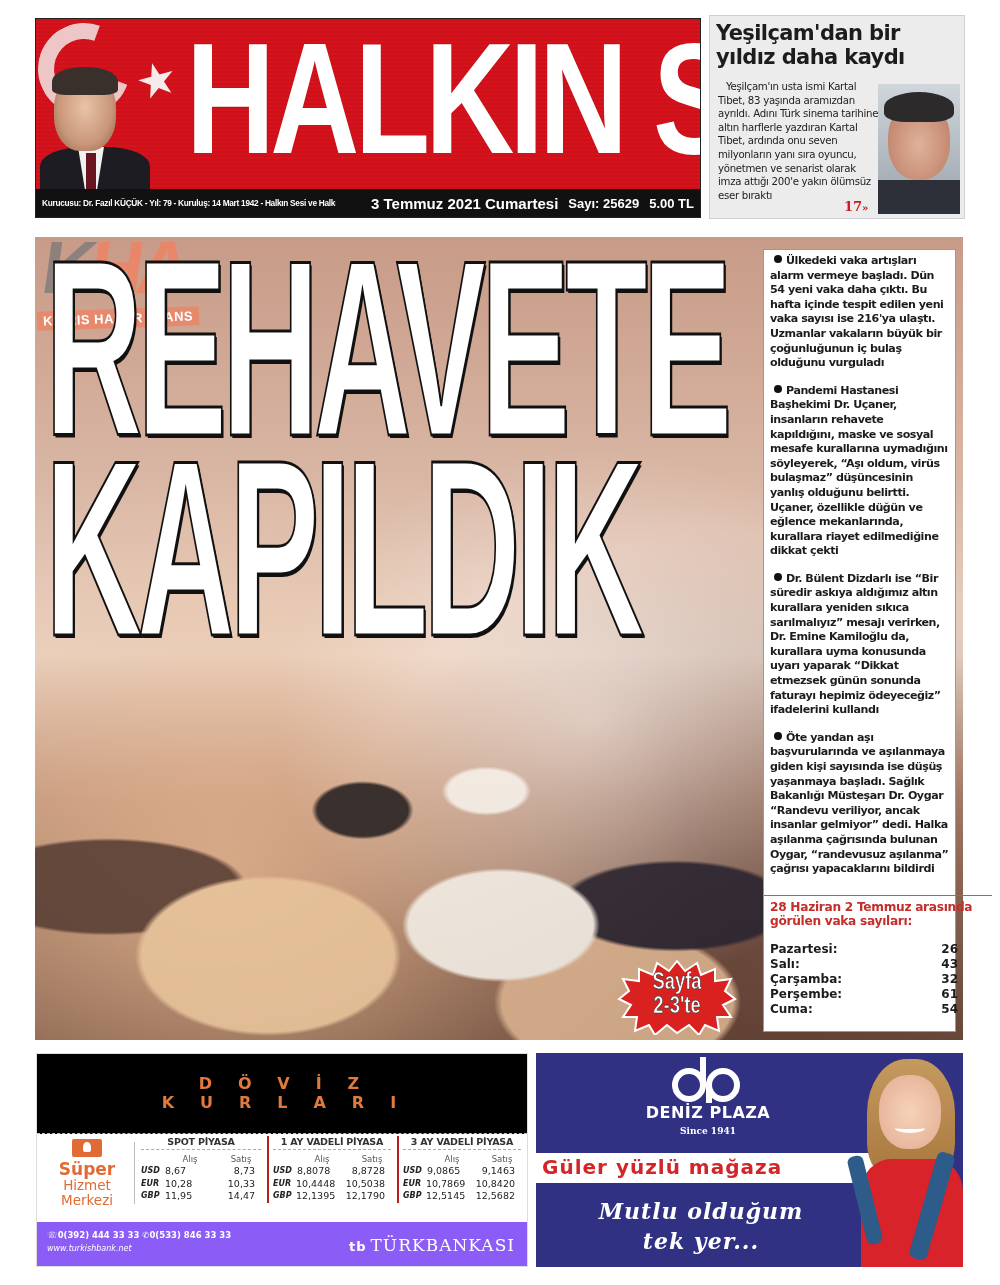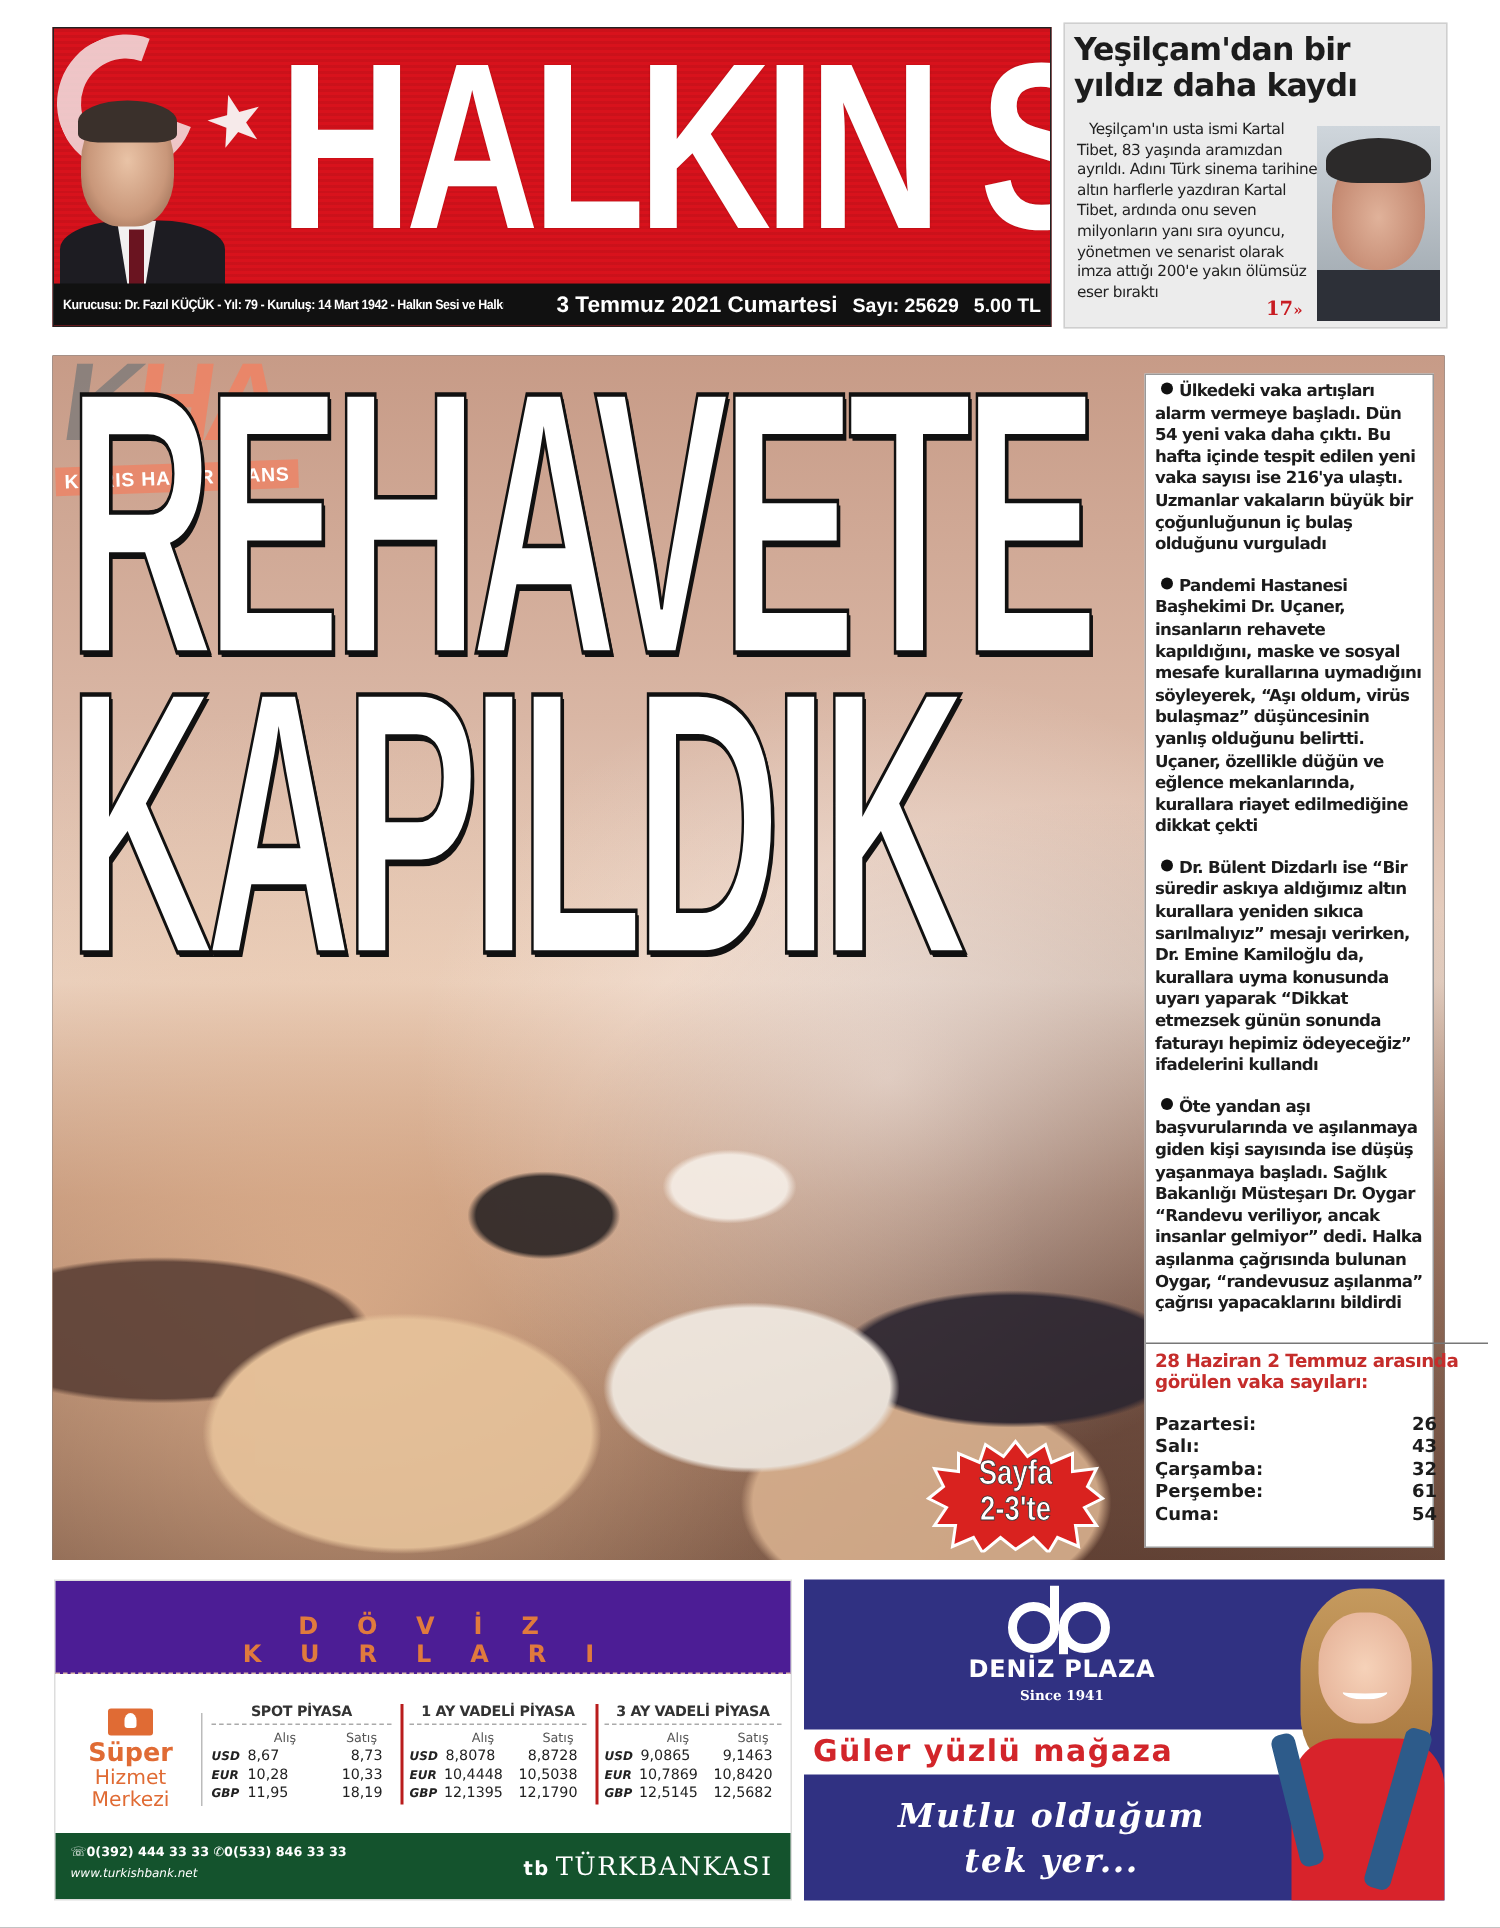--- a/index.html
+++ b/index.html
@@ -67,40 +67,40 @@
   .stats-box .title { color: #c52d2b; font-size: 12.2px; font-weight: 700; line-height: 14px; letter-spacing: -0.3px; }
   .stats-box .rows { margin-top: 14px; }
   .stats-box .row { display: flex; justify-content: space-between; font-size: 12px; font-weight: 700; line-height: 15px; padding-right: 28px; gap: 16px; }
 
   .burst { position: absolute; left: 582px; top: 722px; width: 120px; height: 76px; }
   .burst svg { position: absolute; inset: 0; }
   .burst .text { position: absolute; left: 0; top: 10px; width: 120px; text-align: center; color: #fff; font-weight: 700; font-size: 23px; line-height: 24px; font-family: "Liberation Sans", sans-serif; -webkit-text-stroke: .6px #333; transform: scaleX(.8); }
 
   
   .fx-ad { position: absolute; left: 36px; top: 1053px; width: 492px; height: 214px; background: #fff; border: 1px solid #ddd; }
-  .fx-header { position: absolute; left: 0; top: 0; width: 100%; height: 62px; background: #4c1d95; border-bottom: 1px dashed #d9b8a6; }
+  .fx-header { position: absolute; left: 0; top: 0; width: 100%; height: 80px; background: #000000; border-bottom: 1px dashed #d9b8a6; }
   .fx-header .title { position: absolute; left: 0; top: 20px; width: 100%; text-align: center; color: #e07a3d; font-weight: 700; font-size: 16px; letter-spacing: 26px; padding-left: 20px; font-family: "DejaVu Sans", sans-serif; }
   .fx-brand { position: absolute; left: 10px; top: 85px; width: 80px; text-align: center; }
   .fx-brand .icon { width: 30px; height: 18px; margin: 0 auto 4px; background: #e06b34; border-radius: 2px; position: relative; }
   .fx-brand .icon::after { content: ""; position: absolute; left: 11px; top: 3px; width: 8px; height: 10px; background: #fff; border-radius: 50% 50% 2px 2px; }
   .fx-brand .l1 { color: #e06b34; font-weight: 700; font-size: 17px; line-height: 17px; font-family: "DejaVu Sans", sans-serif; }
   .fx-brand .l2, .fx-brand .l3 { color: #e06b34; font-size: 13.5px; line-height: 15px; font-family: "DejaVu Sans", sans-serif; }
   .fx-divider { position: absolute; left: 97px; top: 88px; width: 1px; height: 62px; background: #bbb; }
   .fx-table { position: absolute; left: 104px; top: 82px; width: 380px; display: flex; gap: 6px; font-family: "DejaVu Sans", sans-serif; }
   .fx-col { width: 124px; border-left: 2px solid #b91c1c; padding-left: 4px; }
   .fx-col:first-child { border-left: none; padding-left: 0; }
   .fx-col .head { font-weight: 700; font-size: 9.5px; color: #333; text-align: center; border-bottom: 1px dashed #aaa; padding-bottom: 2px; letter-spacing: -0.2px; white-space: nowrap; }
   .fx-col .sub { display: flex; font-size: 8.5px; color: #555; padding: 4px 0 1px 0; }
   .fx-col .sub span:first-child { width: 62px; text-align: center; margin-left: 18px; }
   .fx-col .sub span:last-child { flex: 1; text-align: center; }
   .fx-row { display: flex; font-size: 9.5px; line-height: 12.5px; color: #222; }
   .fx-row .cur { width: 24px; font-style: italic; font-weight: 700; font-size: 8px; }
   .fx-row .buy { width: 52px; }
   .fx-row .sell { flex: 1; text-align: right; padding-right: 6px; }
-  .fx-footer { position: absolute; left: 0; bottom: 0; width: 100%; height: 44px; background: #14532d; color: #fff; }
+  .fx-footer { position: absolute; left: 0; bottom: 0; width: 100%; height: 44px; background: #8b5cf6; color: #fff; }
   .fx-footer .phones { position: absolute; left: 10px; top: 8px; font-size: 8.5px; font-weight: 700; font-family: "DejaVu Sans", sans-serif; }
   .fx-footer .web { position: absolute; left: 10px; top: 22px; font-size: 8px; font-style: italic; font-family: "DejaVu Sans", sans-serif; }
   .fx-footer .bank { position: absolute; right: 12px; top: 13px; font-size: 17px; letter-spacing: 1px; font-family: "DejaVu Serif", serif; }
   .fx-footer .bank b { font-family: "DejaVu Sans", sans-serif; font-size: 13px; margin-right: 4px; }
 
   
   .plaza-ad { position: absolute; left: 536px; top: 1053px; width: 427px; height: 214px; background: #303182; overflow: hidden; }
   .plaza-logo { position: absolute; left: 133px; top: 4px; width: 74px; height: 46px; }
   .plaza-name { position: absolute; left: 92px; top: 50px; width: 160px; text-align: center; color: #fff; font-weight: 700; font-size: 16px; letter-spacing: .5px; font-family: "DejaVu Sans", sans-serif; }
   .plaza-since { position: absolute; left: 92px; top: 73px; width: 160px; text-align: center; color: #fff; font-weight: 700; font-size: 9px; font-family: "DejaVu Serif", serif; }
@@ -234,21 +234,21 @@
           <span class="sell">8,73</span>
         </div>
       <div class="fx-row">
           <span class="cur">EUR</span>
           <span class="buy">10,28</span>
           <span class="sell">10,33</span>
         </div>
       <div class="fx-row">
           <span class="cur">GBP</span>
           <span class="buy">11,95</span>
-          <span class="sell">18,19</span>
+          <span class="sell">14,47</span>
         </div>
     </div>
     <div class="fx-col">
       <div class="head">1 AY VADELİ PİYASA</div>
       <div class="sub">
           <span>Alış</span>
           <span>Satış</span>
         </div>
       <div class="fx-row">
           <span class="cur">USD</span>

